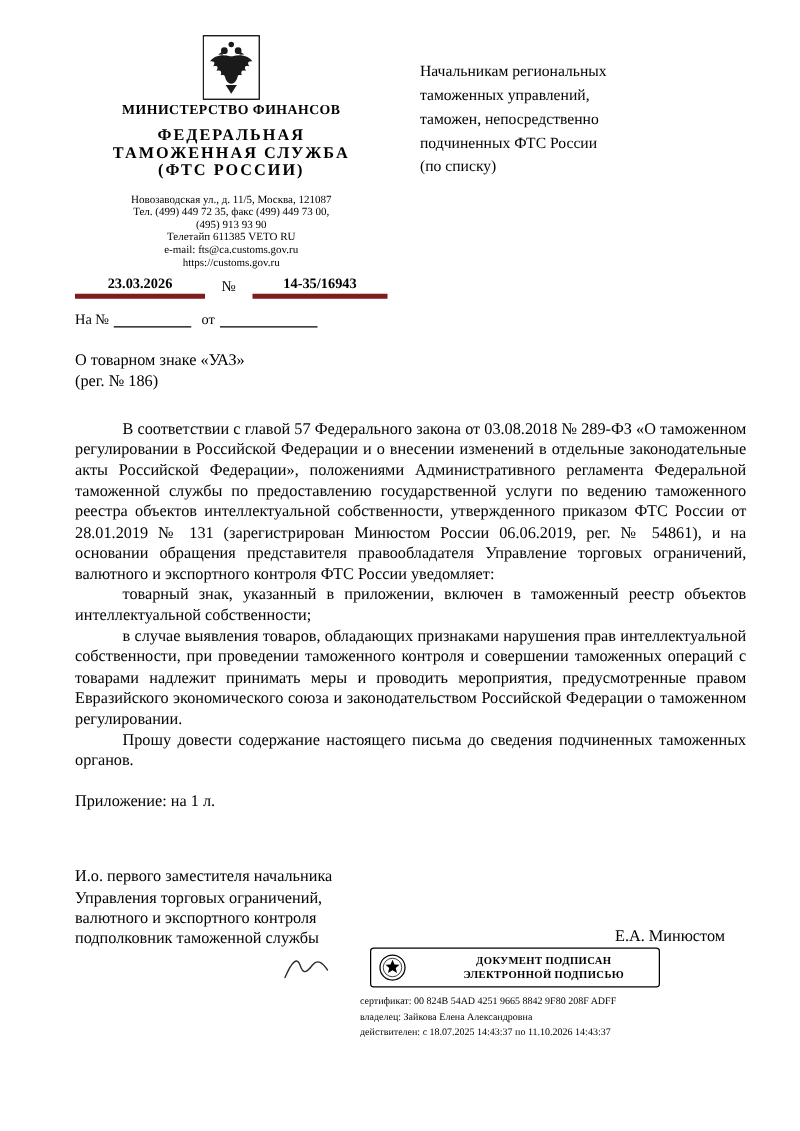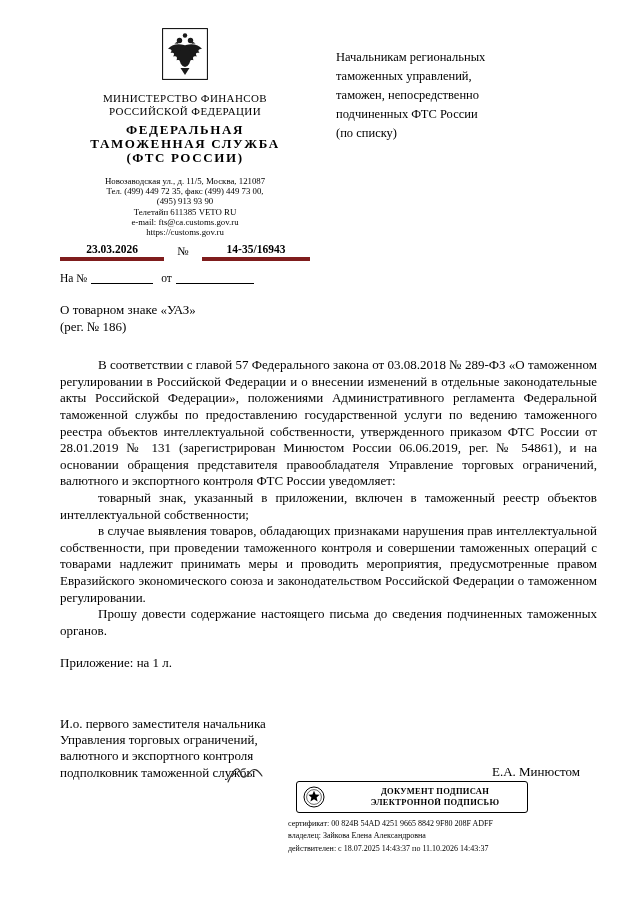--- a/index.html
+++ b/index.html
@@ -5,21 +5,21 @@
   * { margin:0; padding:0; box-sizing:border-box; }
   html,body { background:#ffffff; }
   body { font-family:"Liberation Serif", serif; color:#000; }
   .page {
     position:relative; width:640px; height:905px; background:#fff;
     padding:28px 43px 0 60px; overflow:hidden;
   }
   .header { display:flex; }
   .letterhead { width:250px; flex-shrink:0; text-align:center; }
   .emblem-wrap { display:flex; justify-content:center; }
-  .ministry { margin-top:12px; font-weight:normal; font-size:11px; line-height:12.5px; letter-spacing:0.4px; }
+  .ministry { margin-top:2px; font-weight:bold; font-size:11px; line-height:12.5px; letter-spacing:0.4px; }
   .service { margin-top:6px; font-weight:bold; font-size:13px; line-height:14px; letter-spacing:1.6px; }
   .contacts { margin-top:11px; font-size:8.8px; line-height:10.2px; }
   .ref-row { margin-top:6px; display:flex; align-items:flex-end; justify-content:space-between; font-weight:bold; font-size:11.5px; }
   .ref-cell { border-bottom:4px solid #7f1d1d; text-align:center; padding-bottom:2px; }
   .ref-cell.date-cell { width:104px; }
   .ref-cell.num-cell { width:108px; }
   .no-sign { width:28px; text-align:center; padding-bottom:2px; font-weight:normal; font-size:12px; }
   .ref-row2 { margin-top:10px; display:flex; align-items:flex-end; font-size:11.5px; text-align:left; }
   .blank { display:inline-block; border-bottom:1px solid #000; height:13px; }
   .blank.b1 { width:62px; margin-left:4px; margin-right:8px; }
@@ -59,21 +59,20 @@
             <path d="M30.5 13.5 L33.5 15.5 L29.5 15.8 Z"></path>
             <path d="M22 17 C15 15 9 17 6 21 C9.5 21 10.5 22 8.5 25 C12 24.3 13 25.3 11.2 28.6 C14.6 27.8 15.6 28.8 14.6 32.2 C17.6 31.4 19.2 32.4 19.4 35.2 L22.5 35 Z"></path>
             <path d="M24 17 C31 15 37 17 40 21 C36.5 21 35.5 22 37.5 25 C34 24.3 33 25.3 34.8 28.6 C31.4 27.8 30.4 28.8 31.4 32.2 C28.4 31.4 26.8 32.4 26.6 35.2 L23.5 35 Z"></path>
             <ellipse cx="23" cy="28" rx="6" ry="11"></ellipse>
             <path d="M18.5 40 L23 47 L27.5 40 Z"></path>
           </g>
         </svg>
       </div>
       <div class="ministry">
         <div>МИНИСТЕРСТВО ФИНАНСОВ</div>
-        <div>РОССИЙСКОЙ ФЕДЕРАЦИИ</div>
       </div>
       <div class="service">
         <div>ФЕДЕРАЛЬНАЯ</div>
         <div>ТАМОЖЕННАЯ СЛУЖБА</div>
         <div>(ФТС РОССИИ)</div>
       </div>
       <div class="contacts">
         <div>Новозаводская ул., д. 11/5, Москва, 121087</div>
         <div>Тел. (499) 449 72 35, факс (499) 449 73 00,</div>
         <div>(495) 913 93 90</div>

